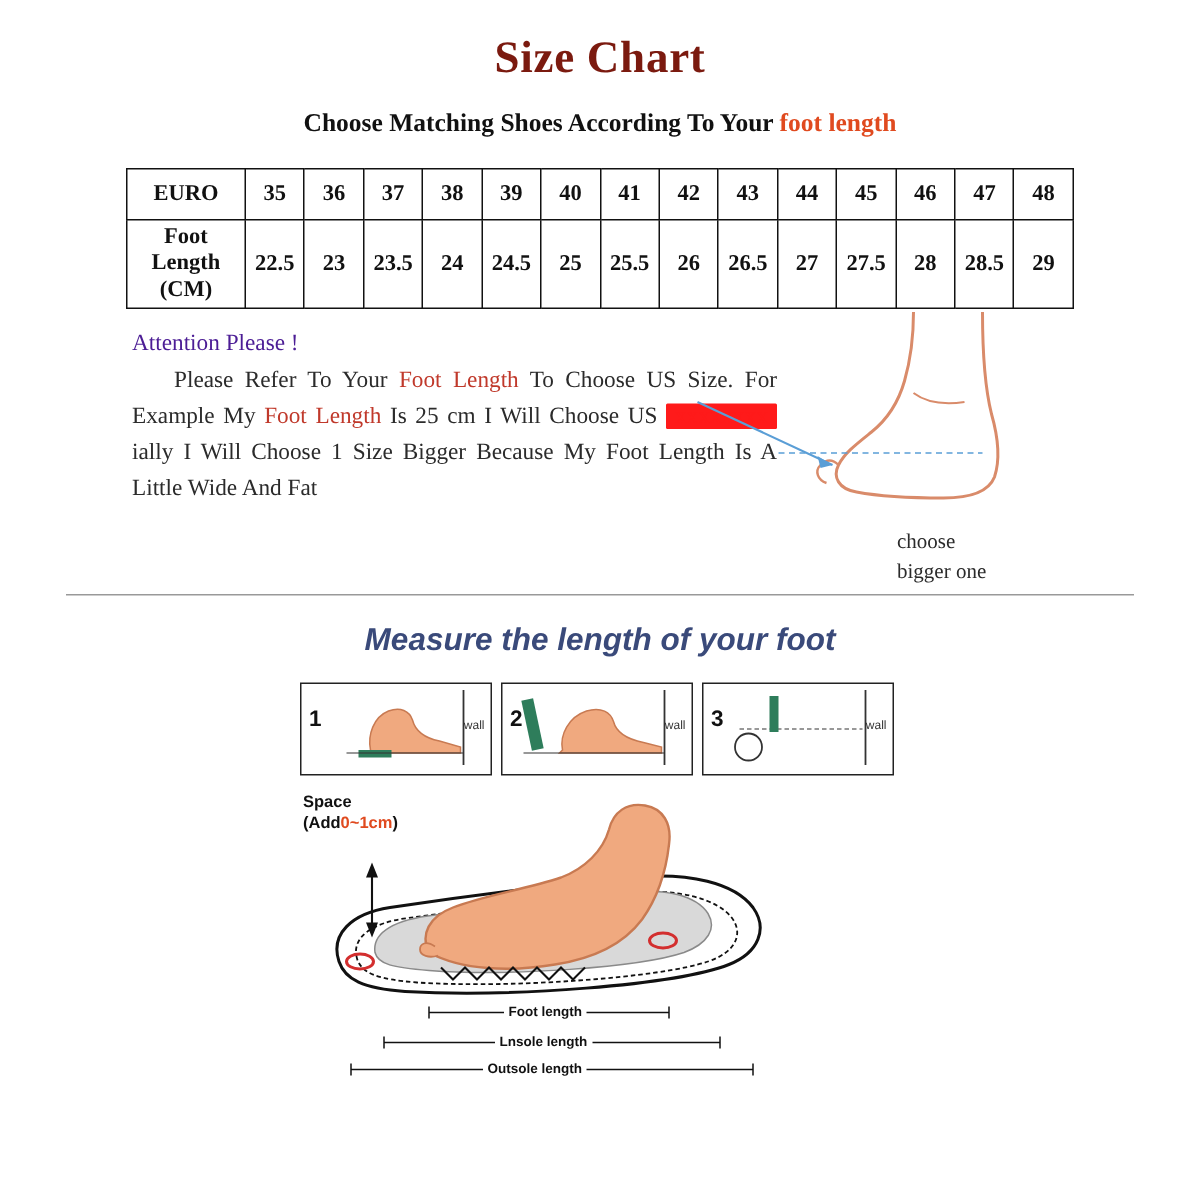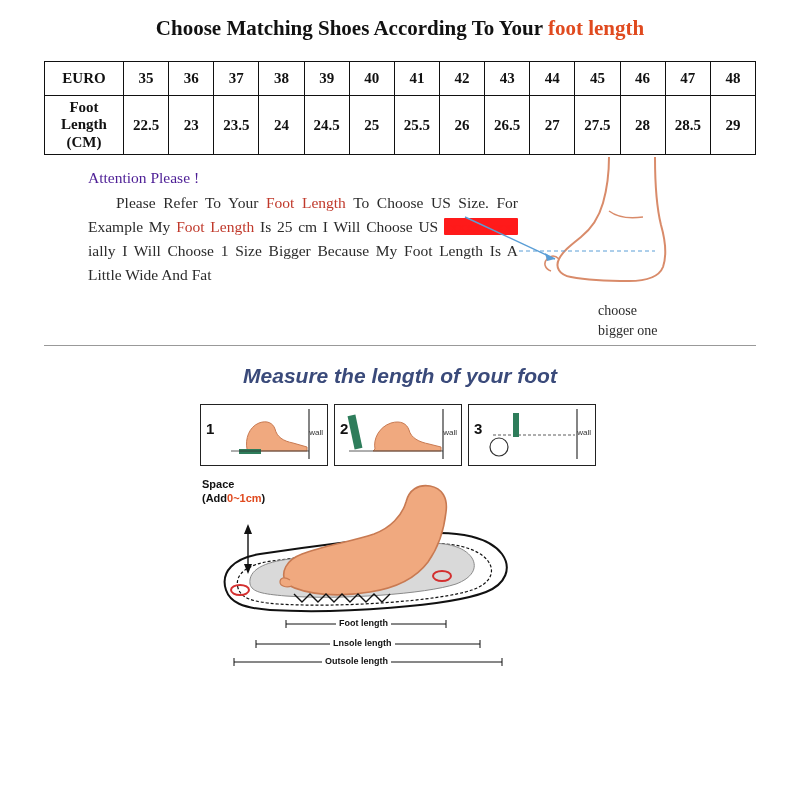--- a/index.html
+++ b/index.html
@@ -26,32 +26,32 @@
     font-weight: bold;
     font-size: 30px;
     color: #7b1a0f;
     margin-top: 22px;
     letter-spacing: 0.5px;
   }
   .subtitle {
     text-align: center;
     font-family: "Liberation Serif", serif;
     font-weight: bold;
-    font-size: 21px;
+    font-size: 17px;
     color: #111111;
     margin-top: 16px;
   }
   .subtitle .hl {
     color: #e04a1f;
   }
 
   
   .table-wrap {
     margin: 20px auto 0 auto;
-    width: 712px;
+    width: 632px;
   }
   table.size-table {
     border-collapse: collapse;
     width: 100%;
     table-layout: fixed;
   }
   table.size-table td {
     border: 1px solid #111111;
     text-align: center;
     vertical-align: middle;
@@ -209,20 +209,21 @@
     font-weight: bold;
     font-size: 15px;
     color: #111111;
   }
 </style>
 </head>
 <body>
 
 <div class="page">
 
+  <div class="title">Size Chart</div>
 
   <div class="subtitle">
     <span>Choose Matching Shoes According To Your </span><span class="hl">foot length</span>
   </div>
 
   <div class="table-wrap">
     <table class="size-table">
       <tbody>
           <tr class="row-euro">
         <td class="label-cell">EURO</td>

